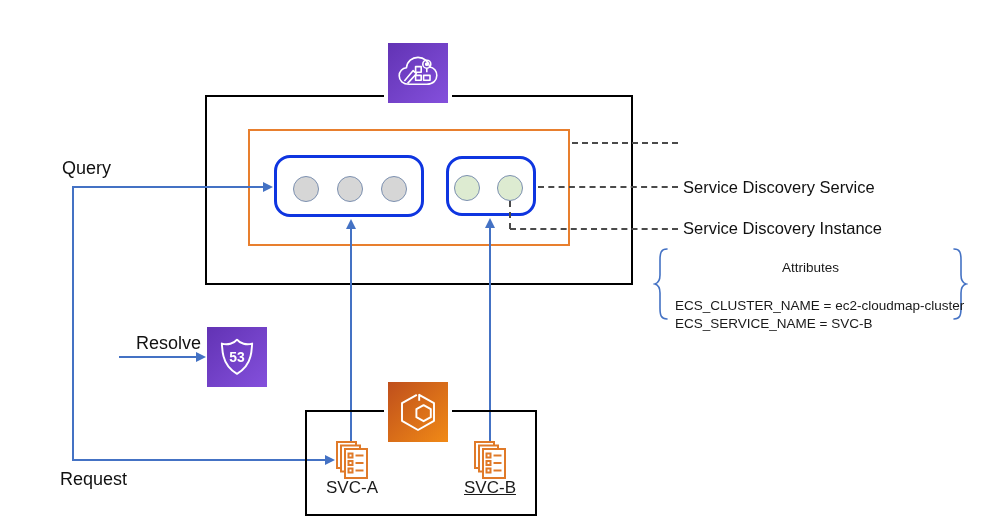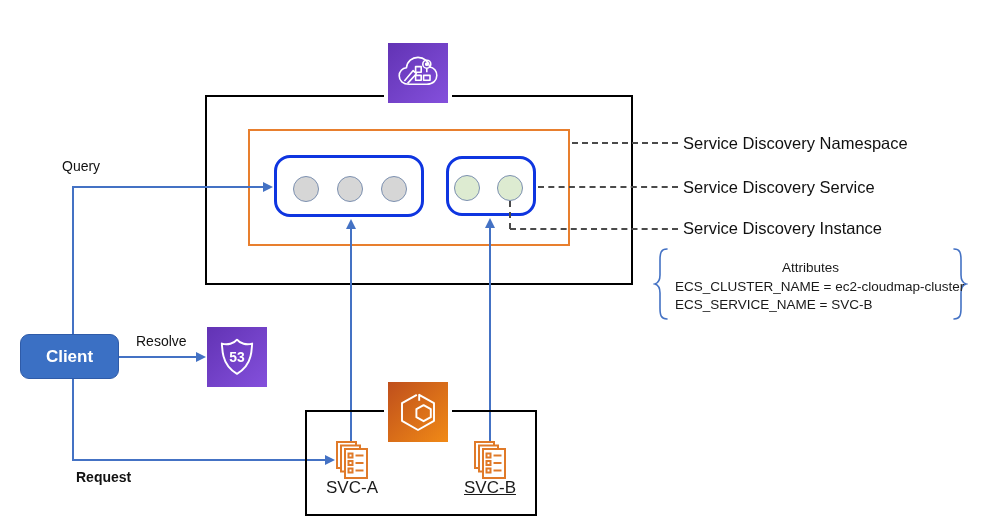--- a/index.html
+++ b/index.html
@@ -22,24 +22,24 @@
   .hline { height:2px; background:#4472C4; }
   .vline { width:2px; background:#4472C4; }
   .arr-r { width:0; height:0; border-top:5px solid transparent; border-bottom:5px solid transparent; border-left:10px solid #4472C4; }
   .arr-up { width:0; height:0; border-left:5px solid transparent; border-right:5px solid transparent; border-bottom:10px solid #4472C4; }
 
   
   .dash-h { border-top:2px dashed #4a4a4a; }
   .dash-v { border-left:2px dashed #4a4a4a; }
 
   
-  .lbl { font-size:14px; color:#111; white-space:nowrap; }
+  .lbl { font-size:18px; color:#111; white-space:nowrap; }
   .callout { font-size:16.5px; color:#111; white-space:nowrap; }
   .attr-title { font-size:13.5px; text-align:center; }
-  .attr-line { font-size:13.5px; white-space:nowrap; }
+  .attr-line { font-size:13.5px; white-space:nowrap;margin-top:19px; }
 
   
   .client-box { width:99px; height:45px; background:#3B70C4; border:1px solid #2F5BA8; border-radius:9px;
                 display:flex; align-items:center; justify-content:center;
                 color:#fff; font-weight:bold; font-size:17px; }
 
   
   .icon-pad { background:#fff; display:flex; align-items:center; justify-content:center; }
   .tile { width:60px; height:60px; display:flex; align-items:center; justify-content:center; }
   .tile.purple { background:linear-gradient(135deg,#6233B4 0%,#8450DC 100%); }
@@ -66,38 +66,37 @@
   <div class="abs inst green" style="left:497px; top:175px;"></div>
 
   <div class="abs vline" style="left:72px; top:186px; height:275px;"></div>
 
   <div class="abs hline" style="left:72px; top:186px; width:191px;"></div>
   <div class="abs arr-r" style="left:263px; top:182px;"></div>
   <div class="abs lbl" style="left:62px; top:158px;">Query</div>
 
   <div class="abs hline" style="left:72px; top:459px; width:253px;"></div>
   <div class="abs arr-r" style="left:325px; top:455px;"></div>
-  <div class="abs lbl" style="left:76px; top:469px;font-weight:bold;">Request</div>
+  <div class="abs lbl" style="left:60px; top:469px;">Request</div>
 
   <div class="abs hline" style="left:119px; top:356px; width:77px;"></div>
   <div class="abs arr-r" style="left:196px; top:352px;"></div>
   <div class="abs lbl" style="left:136px; top:333px;">Resolve</div>
 
   <div class="abs vline" style="left:350px; top:227px; height:215px;"></div>
   <div class="abs arr-up" style="left:346px; top:219px;"></div>
 
   <div class="abs vline" style="left:489px; top:226px; height:216px;"></div>
   <div class="abs arr-up" style="left:485px; top:218px;"></div>
 
   <div class="abs dash-h" style="left:572px; top:142px; width:106px;"></div>
   <div class="abs dash-h" style="left:538px; top:186px; width:140px;"></div>
   <div class="abs dash-v" style="left:509px; top:201px; height:28px;"></div>
   <div class="abs dash-h" style="left:510px; top:228px; width:168px;"></div>
 
-  <div class="abs callout" style="left:683px; top:134px;">Service Discovery Namespace</div>
   <div class="abs callout" style="left:683px; top:219px;">Service Discovery Instance</div>
   <div class="abs callout" style="left:683px; top:178px;">Service Discovery Service</div>
 
   <div class="abs" style="left:653px; top:247px; width:315px; height:74px;text-decoration:underline;">
     <svg class="abs" style="left:0; top:1px;" width="16" height="72" viewBox="0 0 16 72">
       <path d="M14,1 C8,1 7,5 7,12 L7,27 C7,32 5,35 2,36 C5,37 7,40 7,45 L7,60 C7,67 8,71 14,71" fill="none" stroke="#4472C4" stroke-width="1.6" stroke-linecap="round"></path>
     </svg>
     <svg class="abs" style="right:0; top:1px;" width="16" height="72" viewBox="0 0 16 72">
       <path d="M2,1 C8,1 9,5 9,12 L9,27 C9,32 11,35 14,36 C11,37 9,40 9,45 L9,60 C9,67 8,71 2,71" fill="none" stroke="#4472C4" stroke-width="1.6" stroke-linecap="round"></path>
     </svg>
@@ -116,23 +115,20 @@
           <rect x="27" y="33" width="7" height="6"></rect>
           <rect x="37" y="33" width="8" height="6"></rect>
           <circle cx="41" cy="19" r="5"></circle>
           <path d="M41,24 L41,29"></path>
           <circle cx="41" cy="19" r="1.4" fill="#fff"></circle>
         </g>
       </svg>
     </div>
   </div>
 
-  <div class="abs client-box" style="left:20px; top:334px;">
-    <span>Client</span>
-  </div>
 
   <div class="abs tile purple" style="left:207px; top:327px;">
     <svg width="52" height="52" viewBox="0 0 60 60">
       <path d="M30,10 C33.5,14.5 41,16.5 47.5,14.5 C47,20 47,24.5 45.5,29.5 C43.5,37.5 38.5,44.5 30,49.5 C21.5,44.5 16.5,37.5 14.5,29.5 C13,24.5 13,20 12.5,14.5 C19,16.5 26.5,14.5 30,10 Z" fill="none" stroke="#fff" stroke-width="2.2" stroke-linejoin="round"></path>
       <text x="30" y="35.5" font-size="16" font-family="Liberation Sans, sans-serif" font-weight="bold" fill="#fff" text-anchor="middle">53</text>
     </svg>
   </div>
 
   <div class="abs black-box" style="left:305px; top:410px; width:232px; height:106px;"></div>
 

